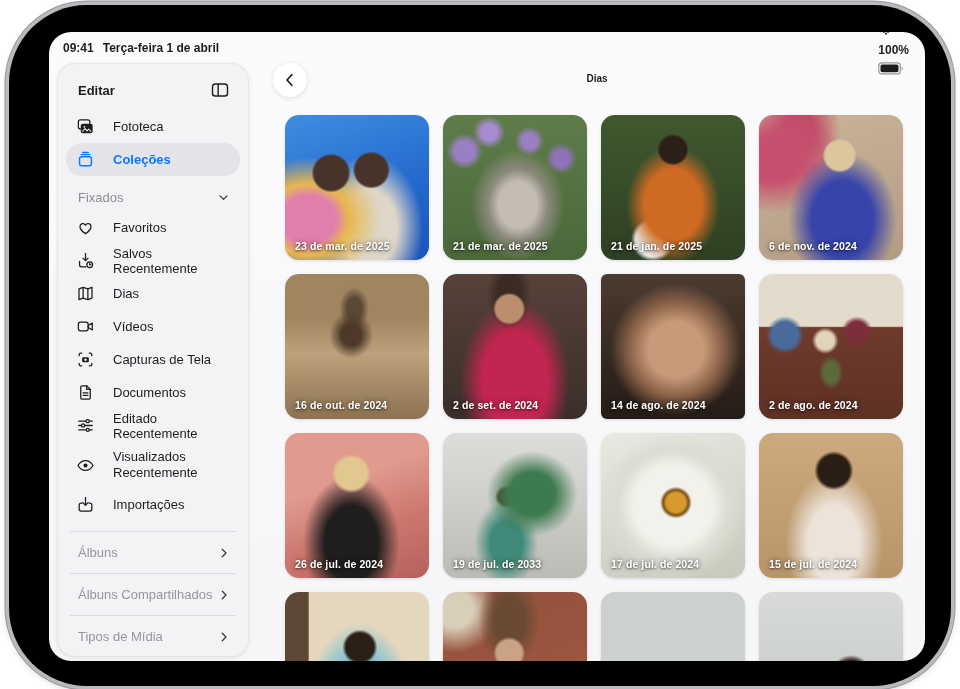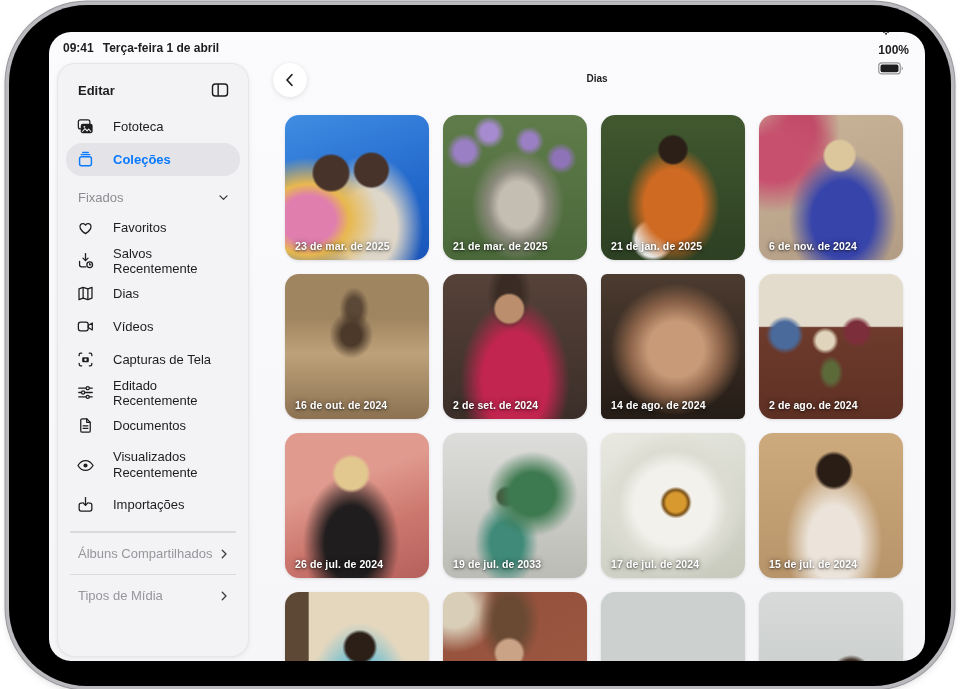--- a/index.html
+++ b/index.html
@@ -184,44 +184,44 @@
                 <path d="M7.2 20 H6 a2 2 0 0 1 -2-2 v-1.2"></path>
               <rect x="7.8" y="9.3" width="8.4" height="6.2" rx="1.3" fill="#1d1d1f" stroke="none"></rect>
               <circle cx="12" cy="12.3" r="1.5" fill="#f3f3f6" stroke="none"></circle>
             </svg>
           </span>
           <span class="lbl">Capturas de Tela</span>
         </div>
 
         <div class="sb-item">
           <span class="icn">
+            <svg width="19" height="19" viewBox="0 0 24 24" fill="none" stroke="#1d1d1f" stroke-width="1.6" stroke-linecap="round" stroke-linejoin="round">
+              <path d="M13.5 3.5 H8 a2 2 0 0 0 -2 2 v13 a2 2 0 0 0 2 2 h8 a2 2 0 0 0 2 -2 V8 Z"></path>
+              <path d="M13.5 3.5 V8 H18"></path>
+                <path d="M9 12.5 h6"></path>
+                <path d="M9 15.5 h6"></path>
+            </svg>
+          </span>
+          <span class="lbl">Documentos</span>
+        </div>
+
+        <div class="sb-item">
+          <span class="icn">
             <svg width="19" height="19" viewBox="0 0 24 24" fill="none" stroke="#1d1d1f" stroke-width="1.6" stroke-linecap="round">
               <path d="M3.5 6.5 h17"></path>
                 <circle cx="14.8" cy="6.5" r="2" fill="#f3f3f6"></circle>
               <path d="M3.5 12 h17"></path>
                 <circle cx="9" cy="12" r="2" fill="#f3f3f6"></circle>
               <path d="M3.5 17.5 h17"></path>
                 <circle cx="14.8" cy="17.5" r="2" fill="#f3f3f6"></circle>
             </svg>
           </span>
           <span class="lbl">Editado Recentemente</span>
         </div>
 
-        <div class="sb-item">
-          <span class="icn">
-            <svg width="19" height="19" viewBox="0 0 24 24" fill="none" stroke="#1d1d1f" stroke-width="1.6" stroke-linecap="round" stroke-linejoin="round">
-              <path d="M13.5 3.5 H8 a2 2 0 0 0 -2 2 v13 a2 2 0 0 0 2 2 h8 a2 2 0 0 0 2 -2 V8 Z"></path>
-              <path d="M13.5 3.5 V8 H18"></path>
-                <path d="M9 12.5 h6"></path>
-                <path d="M9 15.5 h6"></path>
-            </svg>
-          </span>
-          <span class="lbl">Documentos</span>
-        </div>
-
         <div class="sb-item two-line">
           <span class="icn">
             <svg width="19" height="19" viewBox="0 0 24 24" fill="none" stroke="#1d1d1f" stroke-width="1.6">
               <path d="M2.5 12 C5 7.8 8.5 5.8 12 5.8 s7 2 9.5 6.2 C19 16.2 15.5 18.2 12 18.2 s-7 -2 -9.5 -6.2 Z"></path>
               <circle cx="12" cy="12" r="2.6" fill="#1d1d1f" stroke="none"></circle>
             </svg>
           </span>
           <span class="lbl">Visualizados Recentemente</span>
         </div>
 
@@ -231,20 +231,28 @@
               <path d="M12 3.2 v9.6"></path>
                 <path d="M8.7 9.6 12 12.9 15.3 9.6"></path>
               <path d="M7.5 10.3 H6.5 a2.5 2.5 0 0 0 -2.5 2.5 v5 a2.5 2.5 0 0 0 2.5 2.5 h11 a2.5 2.5 0 0 0 2.5 -2.5 v-5 a2.5 2.5 0 0 0 -2.5 -2.5 h-1"></path>
             </svg>
           </span>
           <span class="lbl">Importações</span>
         </div>
 
         <div class="sb-sections">
           <div class="divider"></div>
+          <div class="sb-section">
+            <span>Álbuns</span>
+            <span>
+              <svg width="12" height="12" viewBox="0 0 24 24" fill="none" stroke="#3a3a3c" stroke-width="2.6" stroke-linecap="round" stroke-linejoin="round">
+                  <path d="M8.5 4.5 16 12 l-7.5 7.5"></path>
+                </svg>
+            </span>
+          </div>
           <div class="divider"></div>
           <div class="sb-section">
             <span>Álbuns Compartilhados</span>
             <span>
               <svg width="12" height="12" viewBox="0 0 24 24" fill="none" stroke="#3a3a3c" stroke-width="2.6" stroke-linecap="round" stroke-linejoin="round">
                   <path d="M8.5 4.5 16 12 l-7.5 7.5"></path>
                 </svg>
             </span>
           </div>
           <div class="divider"></div>

